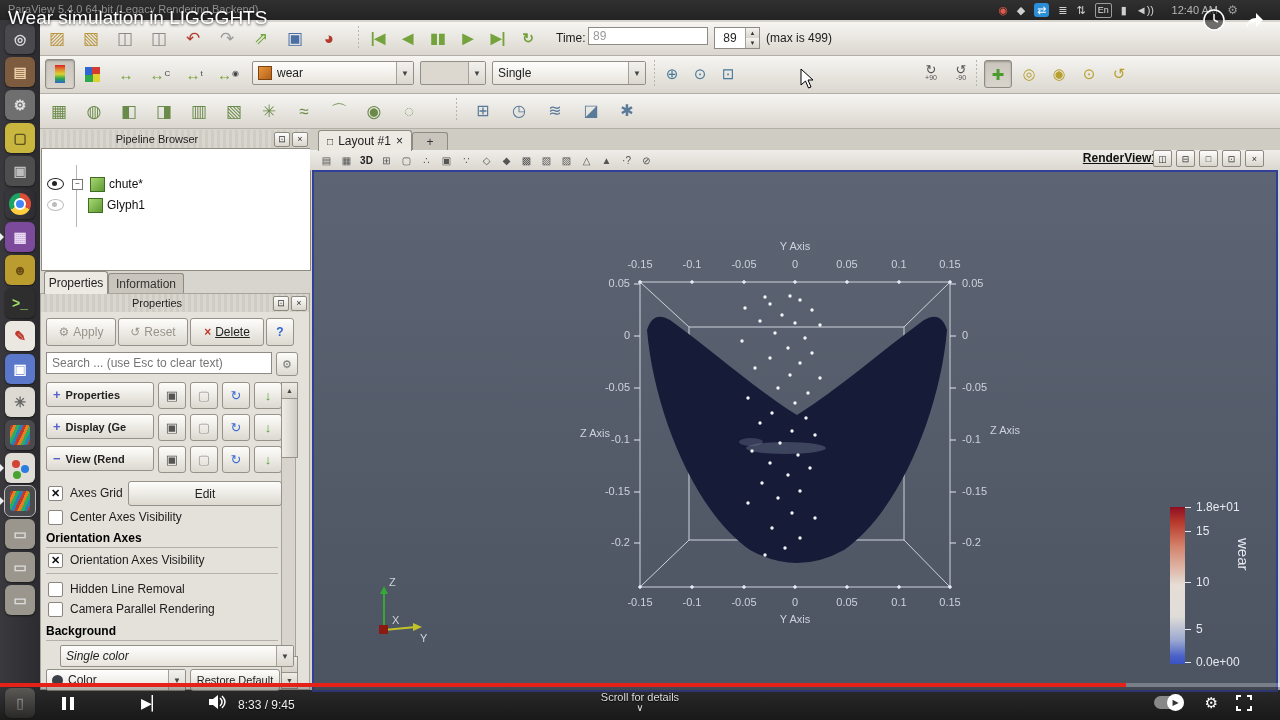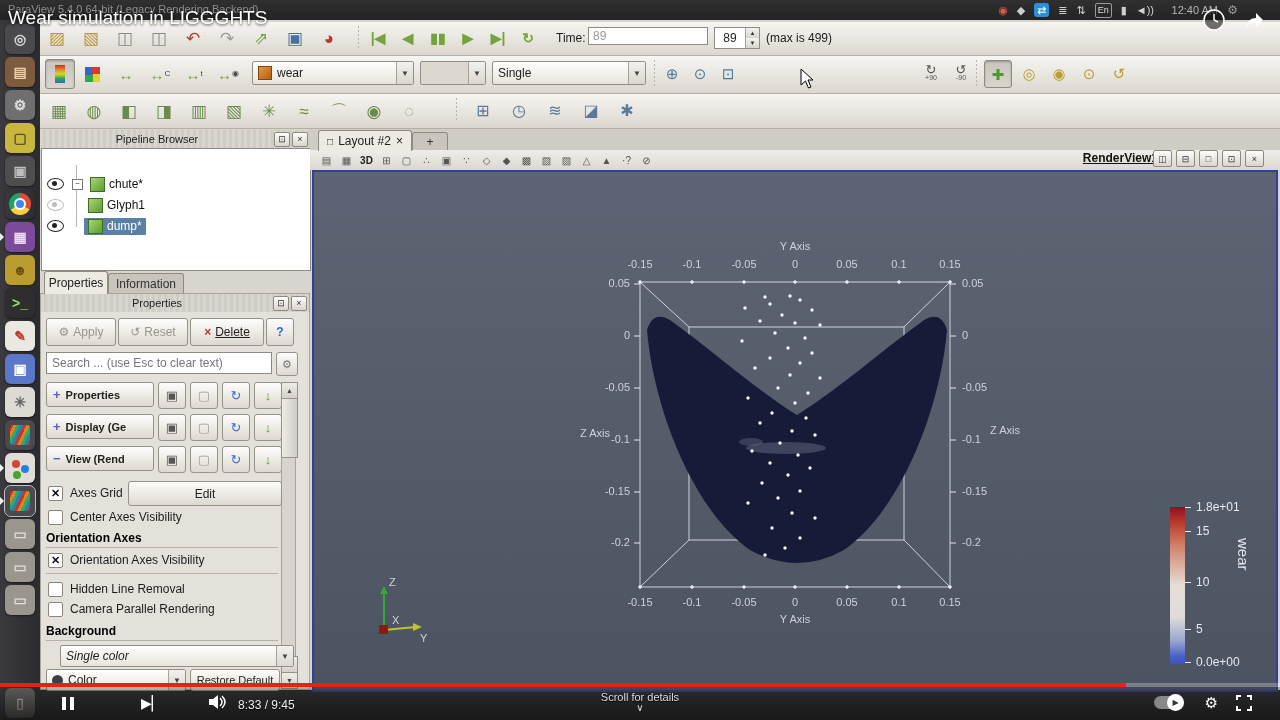--- a/index.html
+++ b/index.html
@@ -322,28 +322,20 @@
         </span>
       </div>
       <div class="prow" style="top: 46px; padding-left: 5px; width: 260px;">
         <span class="eye dim" style="margin-right: 8px;"></span>
         <span style="width: 12px; display: inline-block;"></span>
         <span style="display: flex; align-items: center; gap: 4px; padding: 1px 4px;">
           <span class="cube-ic"></span>
           <span>Glyph1</span>
         </span>
       </div>
-      <div class="prow" style="top: 67px; padding-left: 5px; width: 260px;">
-        <span class="eye" style="margin-right: 8px;"></span>
-        <span style="width: 12px; display: inline-block;"></span>
-        <span class="selrow">
-          <span class="cube-ic"></span>
-          <span>dump*</span>
-        </span>
-      </div>
     </div>
 
   <div class="tab active" style="left:44px;top:271px;width:62px;height:22px;">
     <span>Properties</span>
   </div>
   <div class="tab inactive" style="left:108px;top:273px;width:74px;height:20px;">
     <span>Information</span>
   </div>
 
   <div class="abs" style="left:40px;top:293px;width:270px;height:397px;background:#e4e1da;border:1px solid #a8a49c;box-sizing:border-box;"></div>
@@ -433,21 +425,21 @@
       </span>
     <span class="carr">▼</span>
   </div>
   <div class="btn" style="left:190px;top:669px;width:88px;height:20px;font-size:11px;">
     <span>Restore Default</span>
   </div>
 
   <div id="layoutbar" class="abs">
     <div class="tab active" style="left:8px;top:1px;width:92px;height:20px;gap:5px;">
       <span style="font-size:10px;">□</span>
-      <span>Layout #2</span>
+      <span>Layout #1</span>
       <span>×</span>
     </div>
     <div class="tab inactive" style="left:102px;top:3px;width:34px;height:18px;">
       <span>+</span>
     </div>
   </div>
 
   <div id="viewtb" class="abs">
       <div class="vtic">▤</div>
       <div class="vtic">▦</div>

